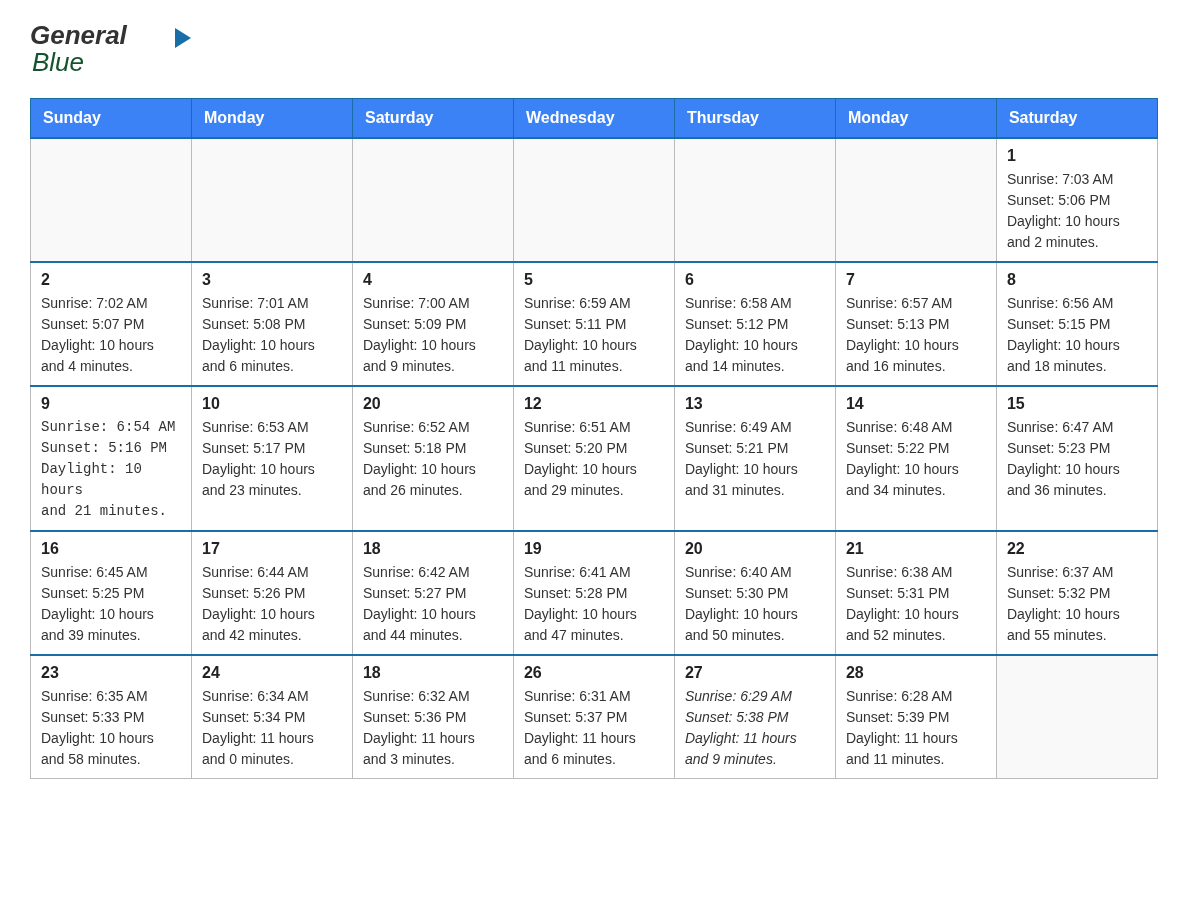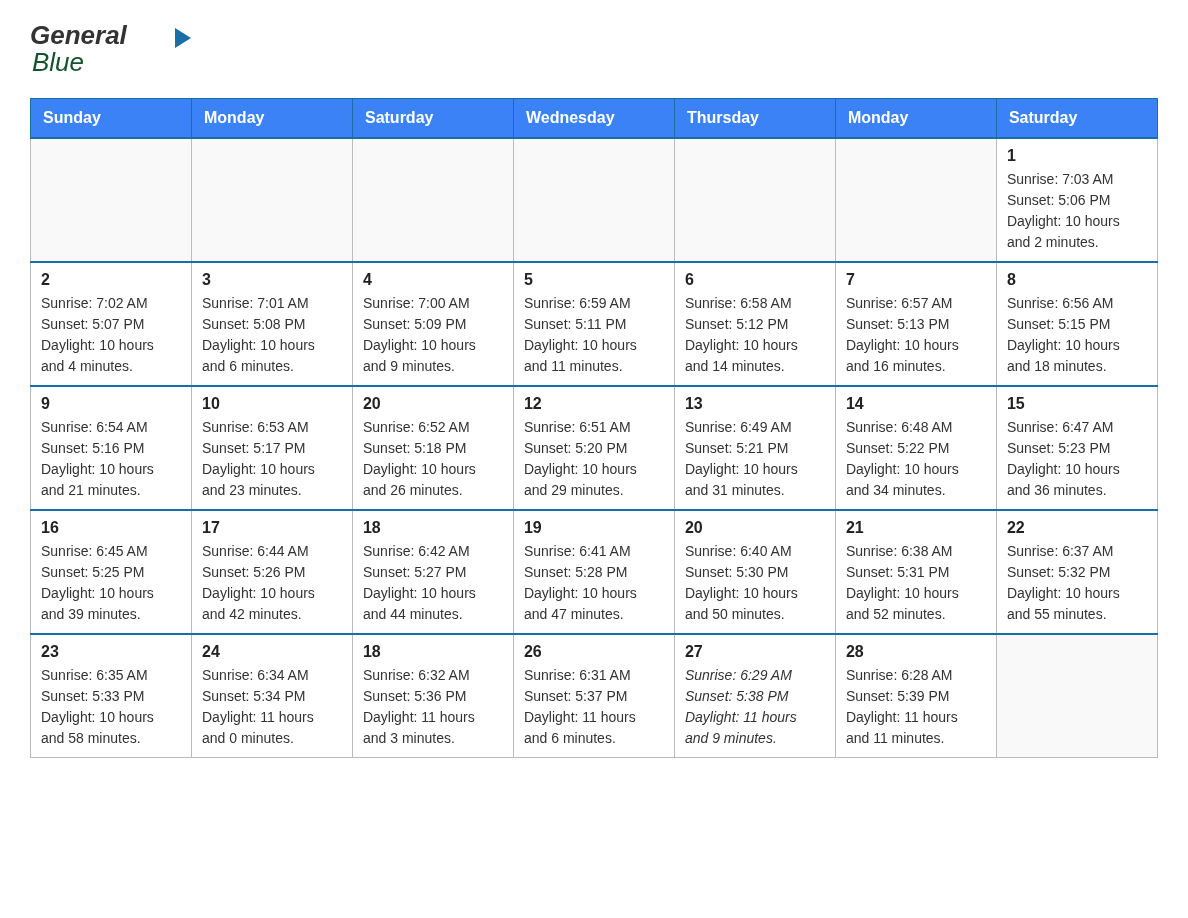--- a/index.html
+++ b/index.html
@@ -194,21 +194,21 @@
           <div class="day-num">8</div>
           <div class="day-info" style="white-space: pre-line;">Sunrise: 6:56 AM
 Sunset: 5:15 PM
 Daylight: 10 hours
 and 18 minutes.</div>
         </td>
       </tr>
       <tr>
         <td>
           <div class="day-num">9</div>
-          <div class="day-info" style="white-space: pre-line;">Sunrise: 6:54 AM
+          <div class="day-info" style="white-space: pre-line; font-family: Liberation Mono, monospace;">Sunrise: 6:54 AM
 Sunset: 5:16 PM
 Daylight: 10 hours
 and 21 minutes.</div>
         </td>
         <td>
           <div class="day-num">10</div>
           <div class="day-info" style="white-space: pre-line;">Sunrise: 6:53 AM
 Sunset: 5:17 PM
 Daylight: 10 hours
 and 23 minutes.</div>

